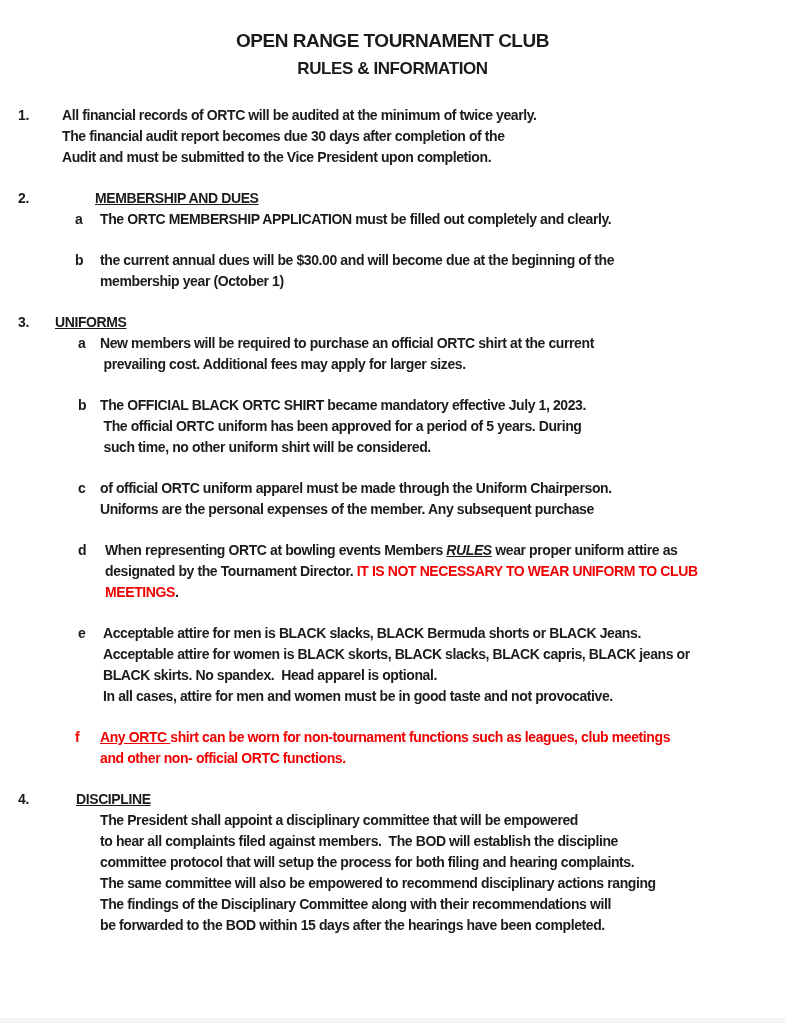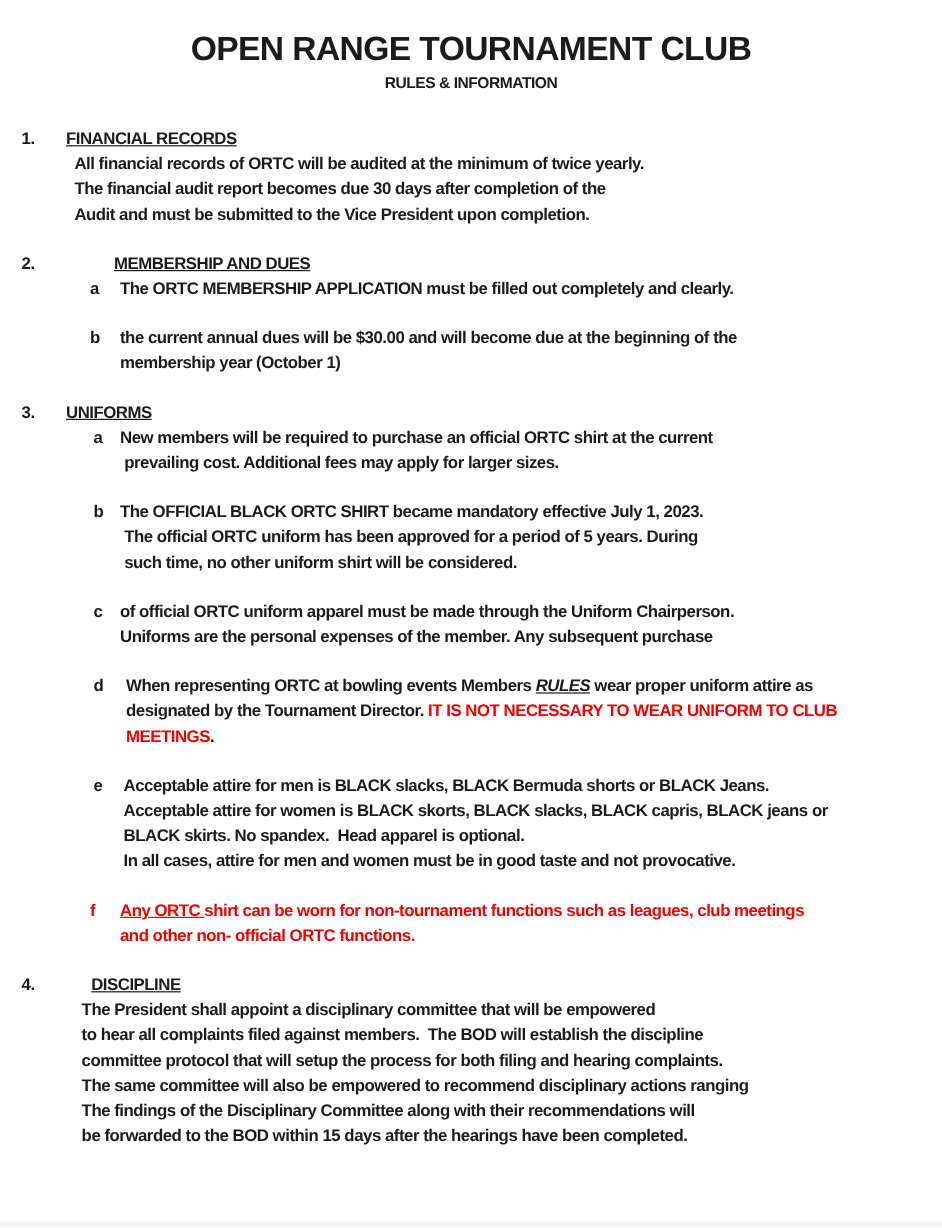--- a/index.html
+++ b/index.html
@@ -11,29 +11,29 @@
     overflow: hidden;
     font-family: "Liberation Sans", sans-serif;
     font-weight: bold;
     color: var(--ink, #1b1b1b);
     font-size: 14px;
     letter-spacing: -0.4px;
   }
   .title {
     margin: 26px 0 0 0;
     text-align: center;
-    font-size: 28px;
+    font-size: 19px;
     line-height: 30px;
     letter-spacing: -0.5px;
     white-space: pre;
   }
   .subtitle {
     margin: 0 0 23px 0;
     text-align: center;
-    font-size: 13px;
+    font-size: 17px;
     line-height: 26px;
     white-space: pre;
   }
   .sections { position: relative; }
   .section { position: relative; }
   .section + .section { margin-top: 20px; }
   .section-num {
     position: absolute;
     left: 18px;
     top: 0;
@@ -66,21 +66,20 @@
 </style>
 </head>
 <body>
 
 <div class="page">
   <div class="title">OPEN RANGE TOURNAMENT CLUB</div>
   <div class="subtitle">RULES &amp; INFORMATION</div>
   <div class="sections" id="sections">
       <div class="section">
         <span class="section-num">1.</span>
-        <div class="section-heading" style="margin-left: 55px;">FINANCIAL RECORDS</div>
         <div class="block" style="padding-left: 62px;">
           <div class="line"><span class="run-n">All financial records of ORTC will be audited at the minimum of twice yearly.</span></div>
           <div class="line"><span class="run-n">The financial audit report becomes due 30 days after completion of the</span></div>
           <div class="line"><span class="run-n">Audit and must be submitted to the Vice President upon completion.</span></div>
         </div>
       </div>
       <div class="section">
         <span class="section-num">2.</span>
         <div class="section-heading" style="margin-left: 55px; padding-left: 40px;">MEMBERSHIP AND DUES</div>
         <div class="block" style="padding-left: 100px;">
@@ -127,21 +126,21 @@
         </div>
         <div class="block" style="padding-left: 100px;">
           <span class="item-letter letter-red" style="left: 75px;">f</span>
           <div class="line"><span class="run-riu">Any ORTC </span><span class="run-r">shirt can be worn for non-tournament functions such as leagues, club meetings</span></div>
           <div class="line"><span class="run-r">and other non- official ORTC functions.</span></div>
         </div>
       </div>
       <div class="section">
         <span class="section-num">4.</span>
         <div class="section-heading" style="margin-left: 76px;">DISCIPLINE</div>
-        <div class="block" style="padding-left: 68px;">
+        <div class="block" style="padding-left: 100px;">
           <div class="line"><span class="run-n">The President shall appoint a disciplinary committee that will be empowered</span></div>
           <div class="line"><span class="run-n">to hear all complaints filed against members.  The BOD will establish the discipline</span></div>
           <div class="line"><span class="run-n">committee protocol that will setup the process for both filing and hearing complaints.</span></div>
           <div class="line"><span class="run-n">The same committee will also be empowered to recommend disciplinary actions ranging</span></div>
           <div class="line"><span class="run-n">The findings of the Disciplinary Committee along with their recommendations will</span></div>
           <div class="line"><span class="run-n">be forwarded to the BOD within 15 days after the hearings have been completed.</span></div>
         </div>
       </div>
     </div>
   <div class="page-bottom-edge"></div>

